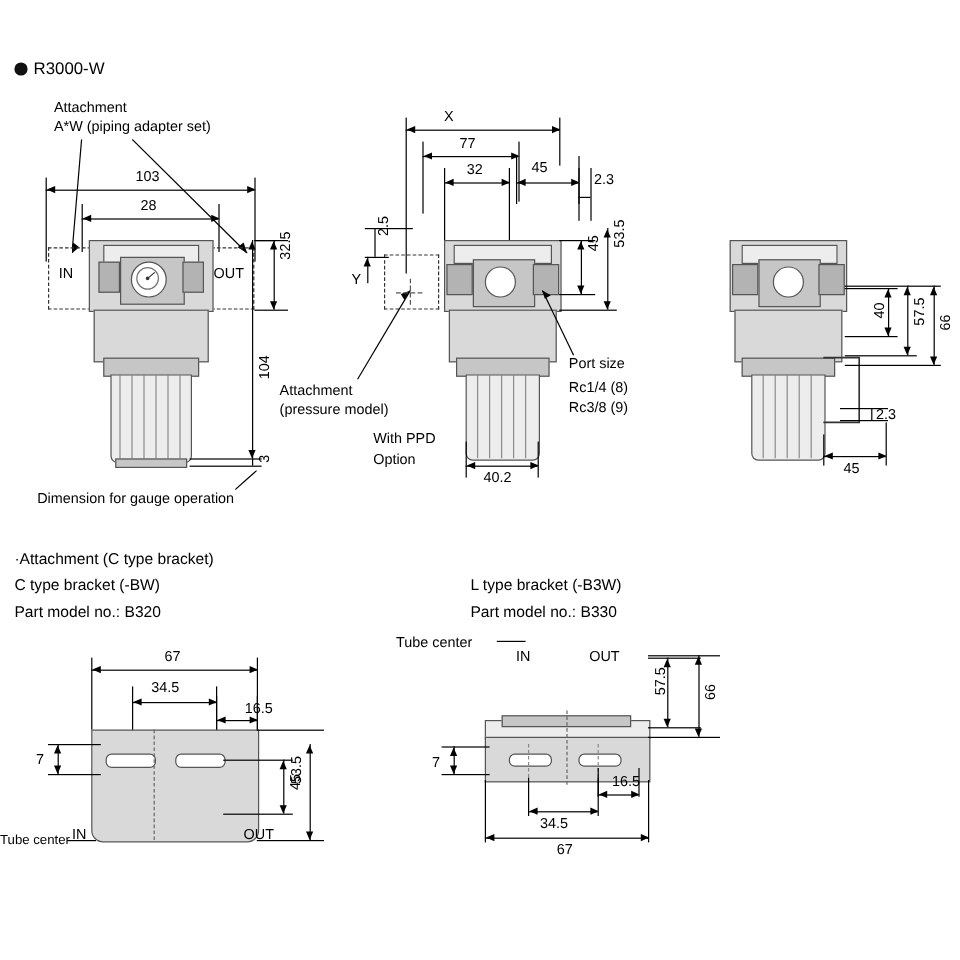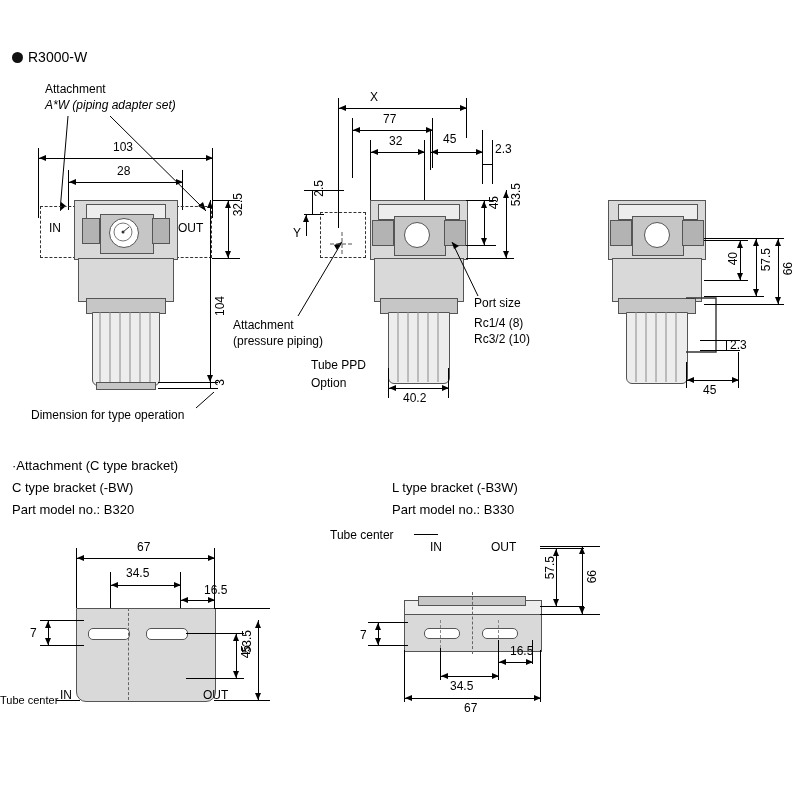--- a/index.html
+++ b/index.html
@@ -48,21 +48,21 @@
 <body>
 
 <div class="abs" style="left:12px;top:52px;">
   <div class="bullet"></div>
 </div>
 <div class="abs t t14" style="left:28px;top:49px;font-weight:normal;">R3000-W</div>
 
 <div>
 
   <div class="abs t t12" style="left:45px;top:82px;">Attachment</div>
-  <div class="abs t t12" style="left:45px;top:98px;font-style:italic;">A*W (piping adapter set)</div>
+  <div class="abs t t12" style="left:45px;top:98px;">A*W (piping adapter set)</div>
 
   <div class="abs" style="left:60px;top:116px;width:60px;height:95px;">
     <svg width="60" height="95">
         <line x1="8" y1="0" x2="0" y2="95" stroke="#000" stroke-width="1"></line>
         <polygon points="0,95 1,86 6,90" fill="#000"></polygon>
       </svg>
   </div>
   <div class="abs" style="left:110px;top:116px;width:100px;height:95px;">
     <svg width="100" height="95">
         <line x1="0" y1="0" x2="96" y2="95" stroke="#000" stroke-width="1"></line>
@@ -131,21 +131,21 @@
   <div class="abs hline" style="left:158px;top:382px;width:60px;"></div>
   <div class="abs vline" style="left:210px;top:200px;height:182px;"></div>
   <div class="abs arr arrU" style="left:207px;top:201px;"></div>
   <div class="abs arr arrD" style="left:207px;top:375px;"></div>
   <div class="abs t t12 vert" style="left:213px;top:296px;">104</div>
 
   <div class="abs hline" style="left:158px;top:388px;width:60px;"></div>
   <div class="abs vline" style="left:210px;top:382px;height:6px;"></div>
   <div class="abs t t12 vert" style="left:213px;top:379px;">3</div>
 
-  <div class="abs t t12" style="left:31px;top:408px;">Dimension for type operation</div>
+  <div class="abs t t12" style="left:31px;top:408px;">Dimension for gauge operation</div>
   <div class="abs" style="left:196px;top:392px;width:20px;height:18px;">
     <svg width="20" height="18">
         <line x1="18" y1="0" x2="0" y2="16" stroke="#000" stroke-width="1"></line>
       </svg>
   </div>
 </div>
 
 <div>
 
   <div class="abs vline" style="left:338px;top:98px;height:130px;"></div>
@@ -217,33 +217,33 @@
   <div class="abs t t12 vert" style="left:487px;top:196px;">45</div>
 
   <div class="abs hline" style="left:466px;top:258px;width:48px;"></div>
   <div class="abs vline" style="left:506px;top:190px;height:68px;"></div>
   <div class="abs arr arrU" style="left:503px;top:191px;"></div>
   <div class="abs arr arrD" style="left:503px;top:251px;"></div>
   <div class="abs t t12 vert" style="left:509px;top:183px;">53.5</div>
 
   <div class="abs t t12" style="left:474px;top:296px;">Port size</div>
   <div class="abs t t12" style="left:474px;top:316px;">Rc1/4 (8)</div>
-  <div class="abs t t12" style="left:474px;top:332px;">Rc3/2 (10)</div>
+  <div class="abs t t12" style="left:474px;top:332px;">Rc3/8 (9)</div>
   <div class="abs" style="left:448px;top:240px;width:32px;height:58px;">
     <svg width="32" height="58">
         <line x1="30" y1="56" x2="4" y2="2" stroke="#000" stroke-width="1"></line>
         <polygon points="4,2 11,6 6,9" fill="#000"></polygon>
       </svg>
   </div>
 
-  <div class="abs t t12" style="left:311px;top:358px;">Tube PPD</div>
+  <div class="abs t t12" style="left:311px;top:358px;">With PPD</div>
   <div class="abs t t12" style="left:311px;top:376px;">Option</div>
 
   <div class="abs t t12" style="left:233px;top:318px;">Attachment</div>
-  <div class="abs t t12" style="left:233px;top:334px;">(pressure piping)</div>
+  <div class="abs t t12" style="left:233px;top:334px;">(pressure model)</div>
   <div class="abs" style="left:292px;top:240px;width:52px;height:78px;">
     <svg width="52" height="78">
         <line x1="6" y1="76" x2="50" y2="2" stroke="#000" stroke-width="1"></line>
         <polygon points="50,2 45,10 42,5" fill="#000"></polygon>
       </svg>
   </div>
   <div class="abs" style="left:330px;top:232px;width:24px;height:24px;">
     <svg width="24" height="24">
         <line x1="12" y1="0" x2="12" y2="24" stroke="#555" stroke-width="1" stroke-dasharray="4 2"></line>
         <line x1="0" y1="12" x2="24" y2="12" stroke="#555" stroke-width="1" stroke-dasharray="4 2"></line>

